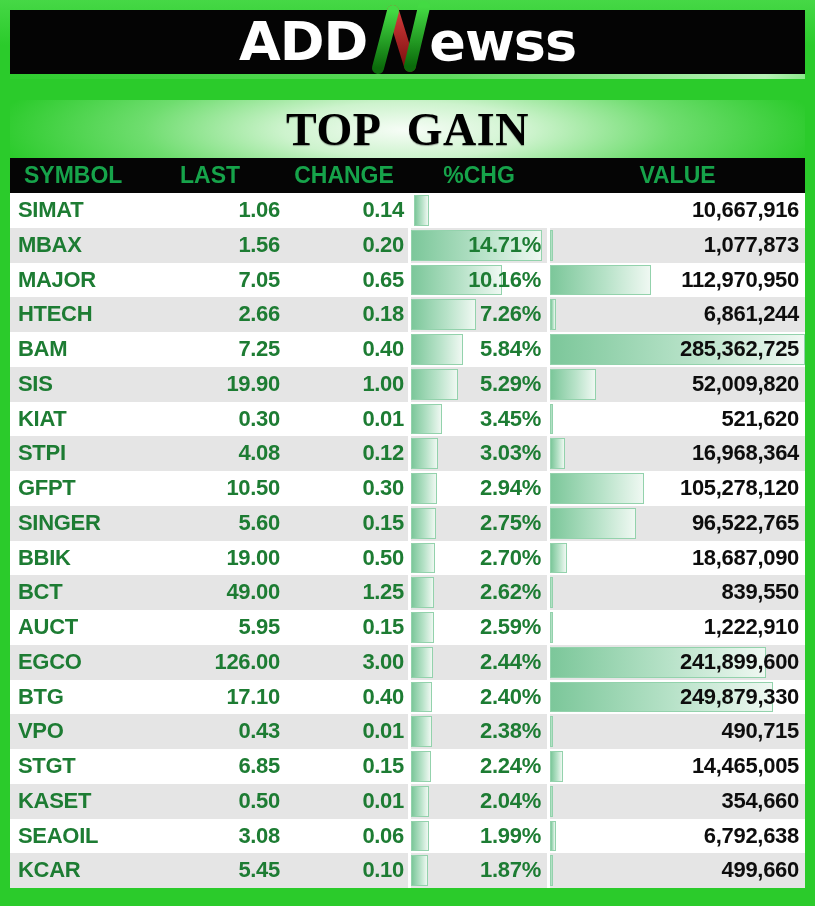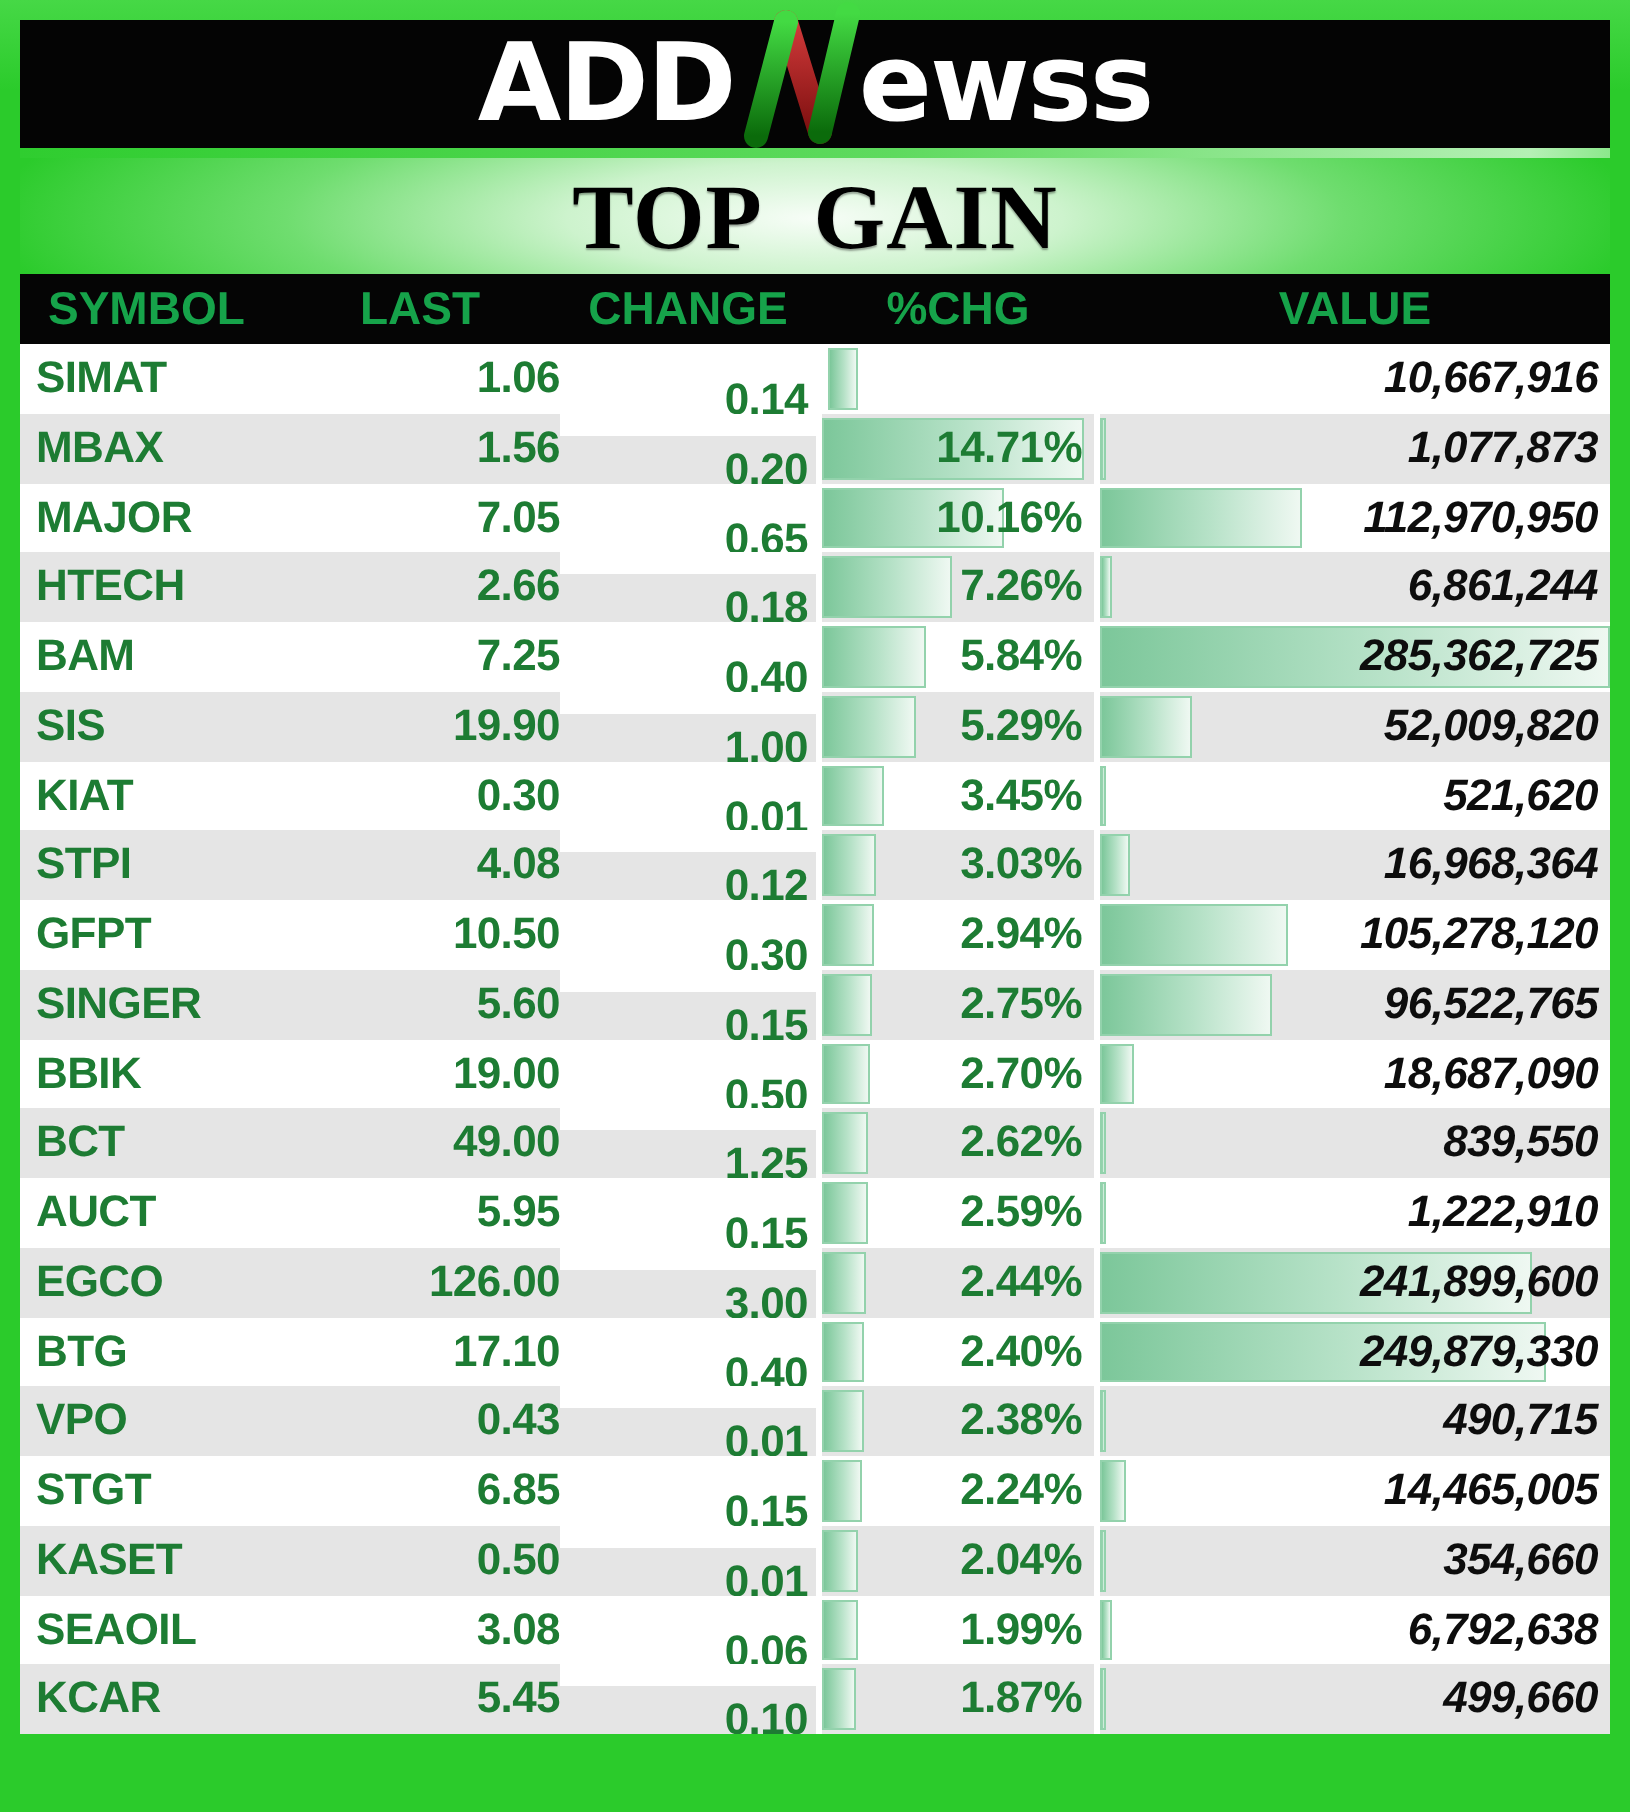--- a/index.html
+++ b/index.html
@@ -33,20 +33,21 @@
   .top-gap {
     height: 5px;
     background: linear-gradient(90deg, #2fcd2f 0%, #5eda5e 55%, #b5f0b5 95%, #8ce88c 100%);
   }
 
   
   .title-band {
     height: 58px;
     display: flex; align-items: center; justify-content: center;
     background: radial-gradient(ellipse 52% 160% at 50% 52%, #f7fdf7 0%, #cdf3cd 30%, #6fdd6f 64%, #2bcb2b 100%);
+    margin-top: 21px;
   }
   .title-band .title {
     font-family: "Liberation Serif", serif;
     font-weight: bold;
     font-size: 46px;
     color: #000000;
     word-spacing: 16px;
     letter-spacing: 0.5px;
     text-shadow: 0 1px 1px rgba(0,0,0,0.35);
   }
@@ -76,25 +77,25 @@
     font-size: 22px;
     color: #1d7c33;
     line-height: 34.75px;
     letter-spacing: -0.3px;
     position: relative;
     overflow: hidden;
   }
   .row.alt .cell { background: #e5e5e5; }
   .cell.sym { width: 130px; padding-left: 8px; text-align: left; }
   .cell.last { width: 140px; text-align: right; }
-  .cell.chg { width: 128px; text-align: right; padding-right: 4px; margin-top: 11px; }
+  .cell.chg { width: 128px; text-align: right; padding-right: 4px; }
   .vsep { width: 3px; background: #ffffff; }
   .cell.pct { width: 136px; text-align: right; padding-right: 6px; }
   .cell.val { flex: 1; text-align: right; padding-right: 6px; }
-  .cell.val span { color: #0d0d0d; font-style: italic; }
+  .cell.val span { color: #0d0d0d; }
   .cell .bar {
     position: absolute; left: 0; top: 2px; bottom: 2px;
     background: linear-gradient(90deg, #7cc79a 0%, #b7e2c8 55%, #eff8f2 100%);
     border: 1px solid #93d2ac;
   }
   .cell span { position: relative; z-index: 1; }
 </style>
 </head>
 <body>
 

